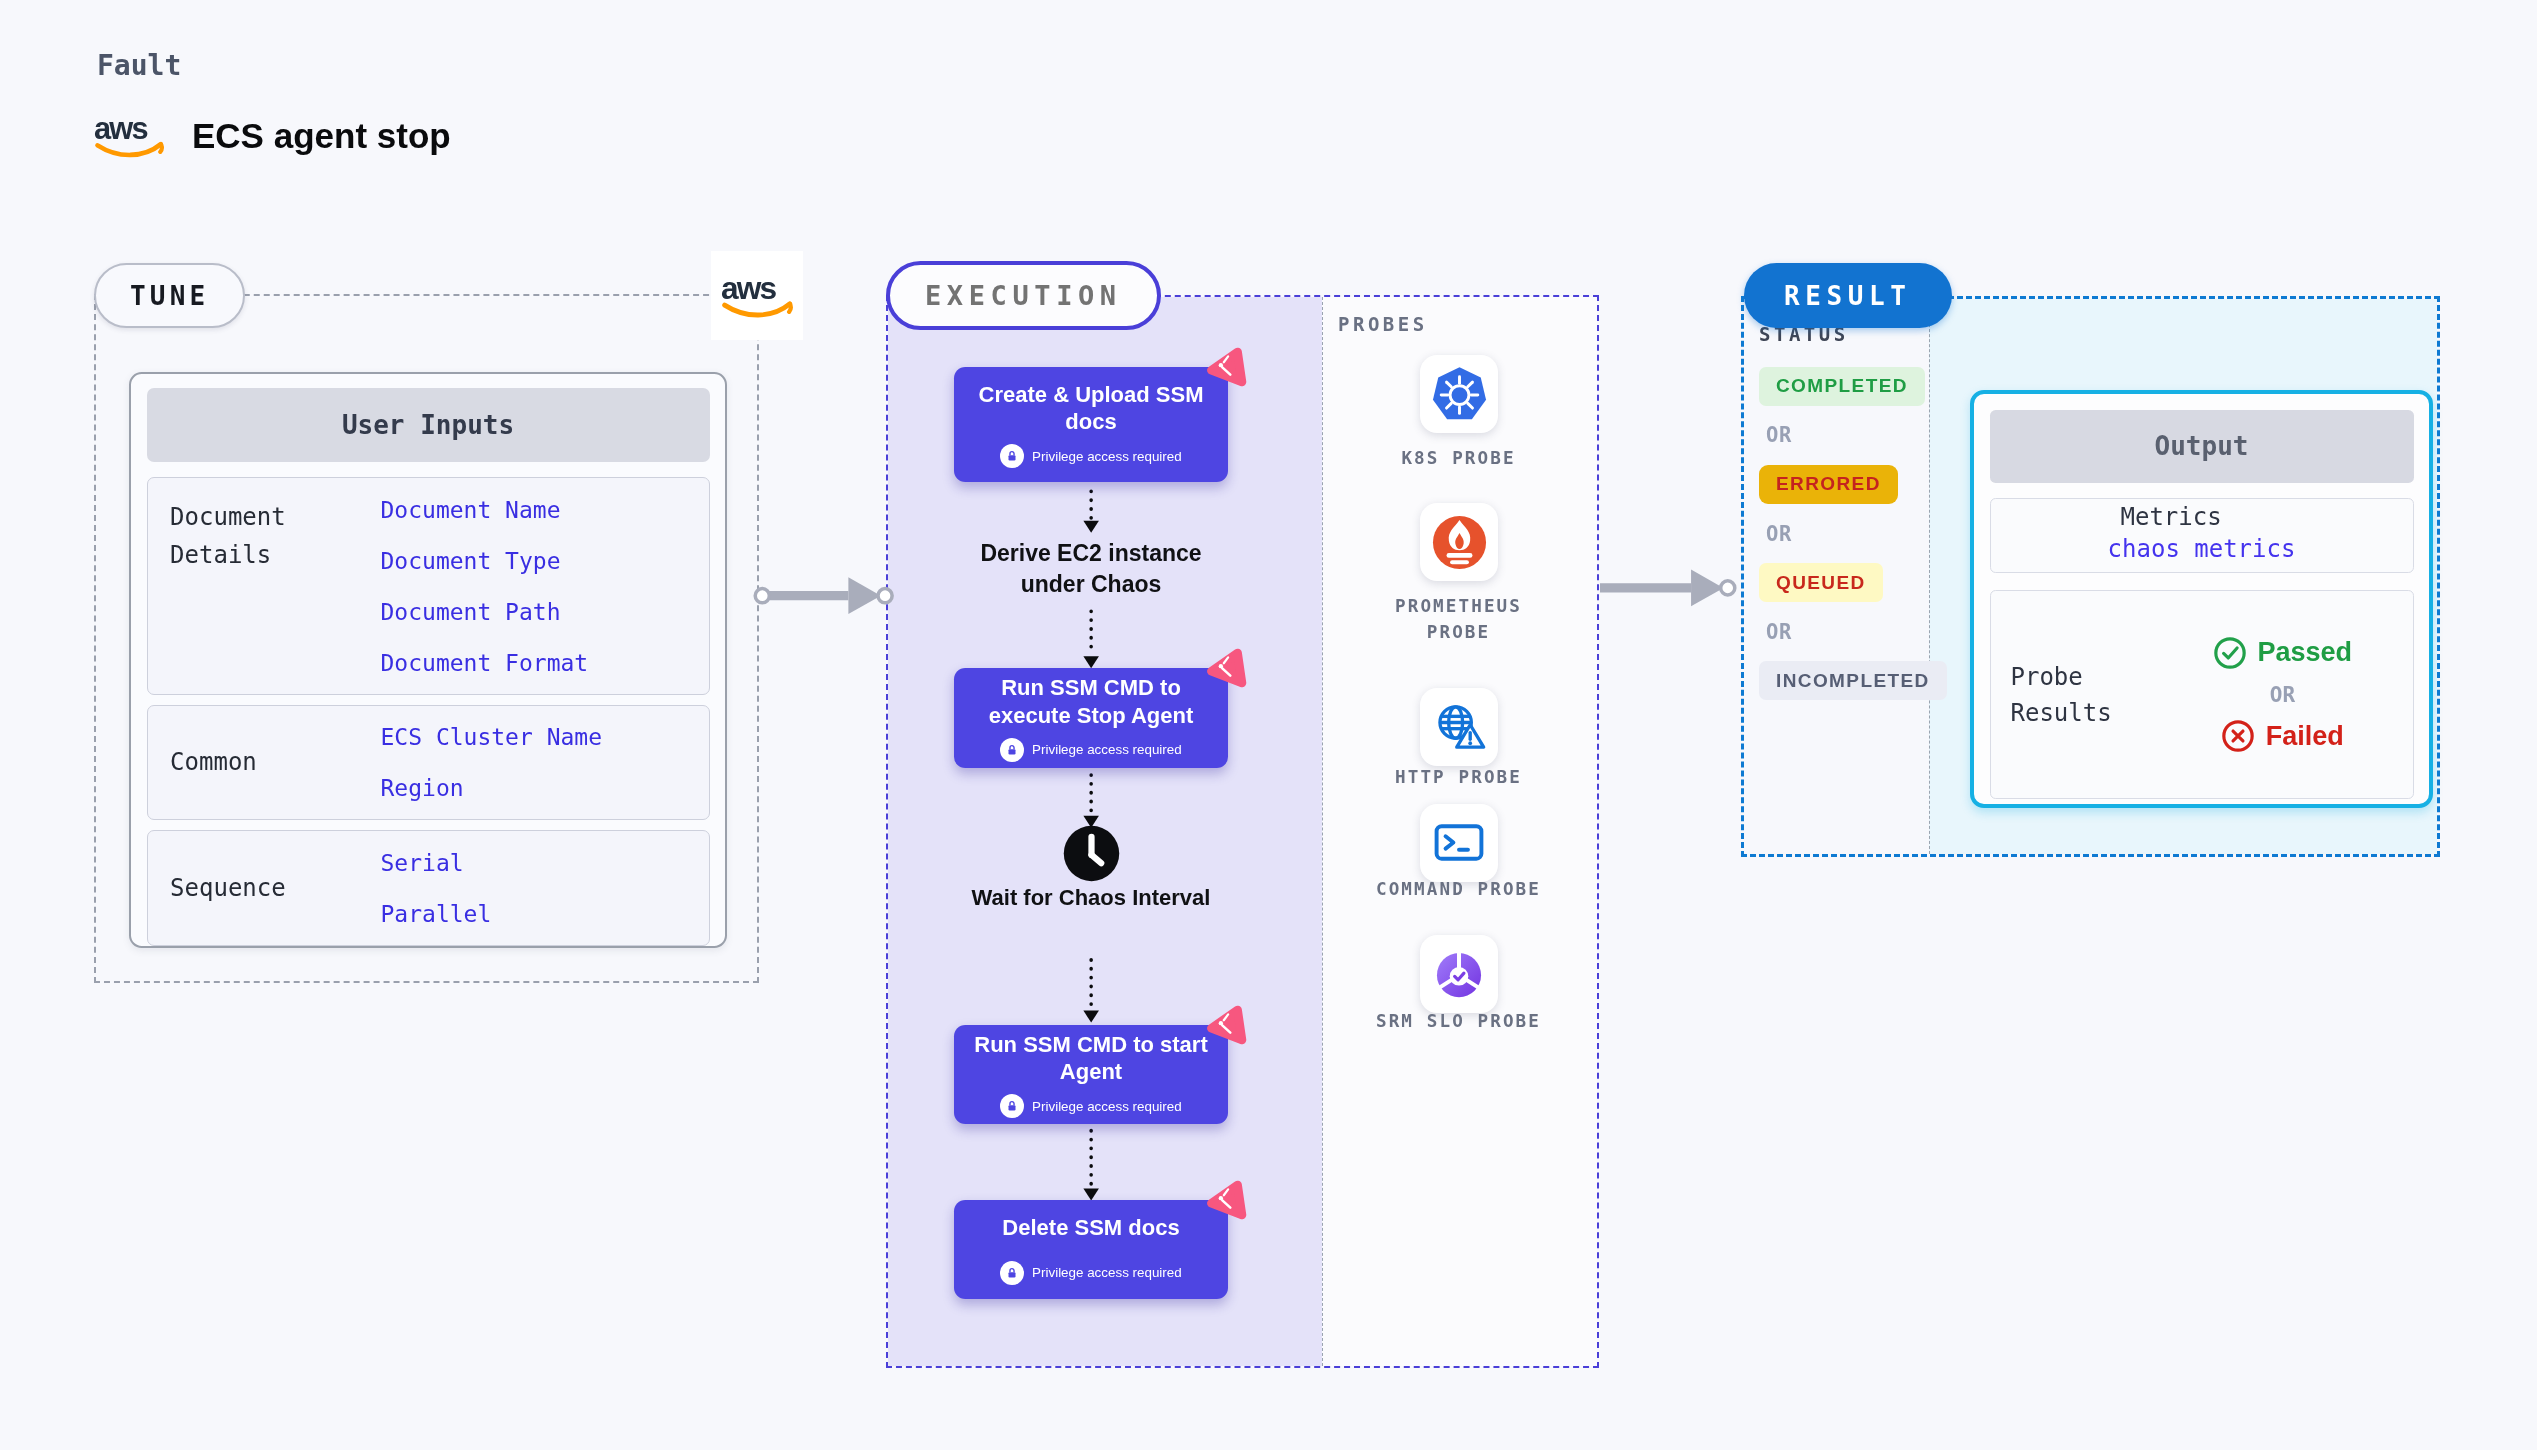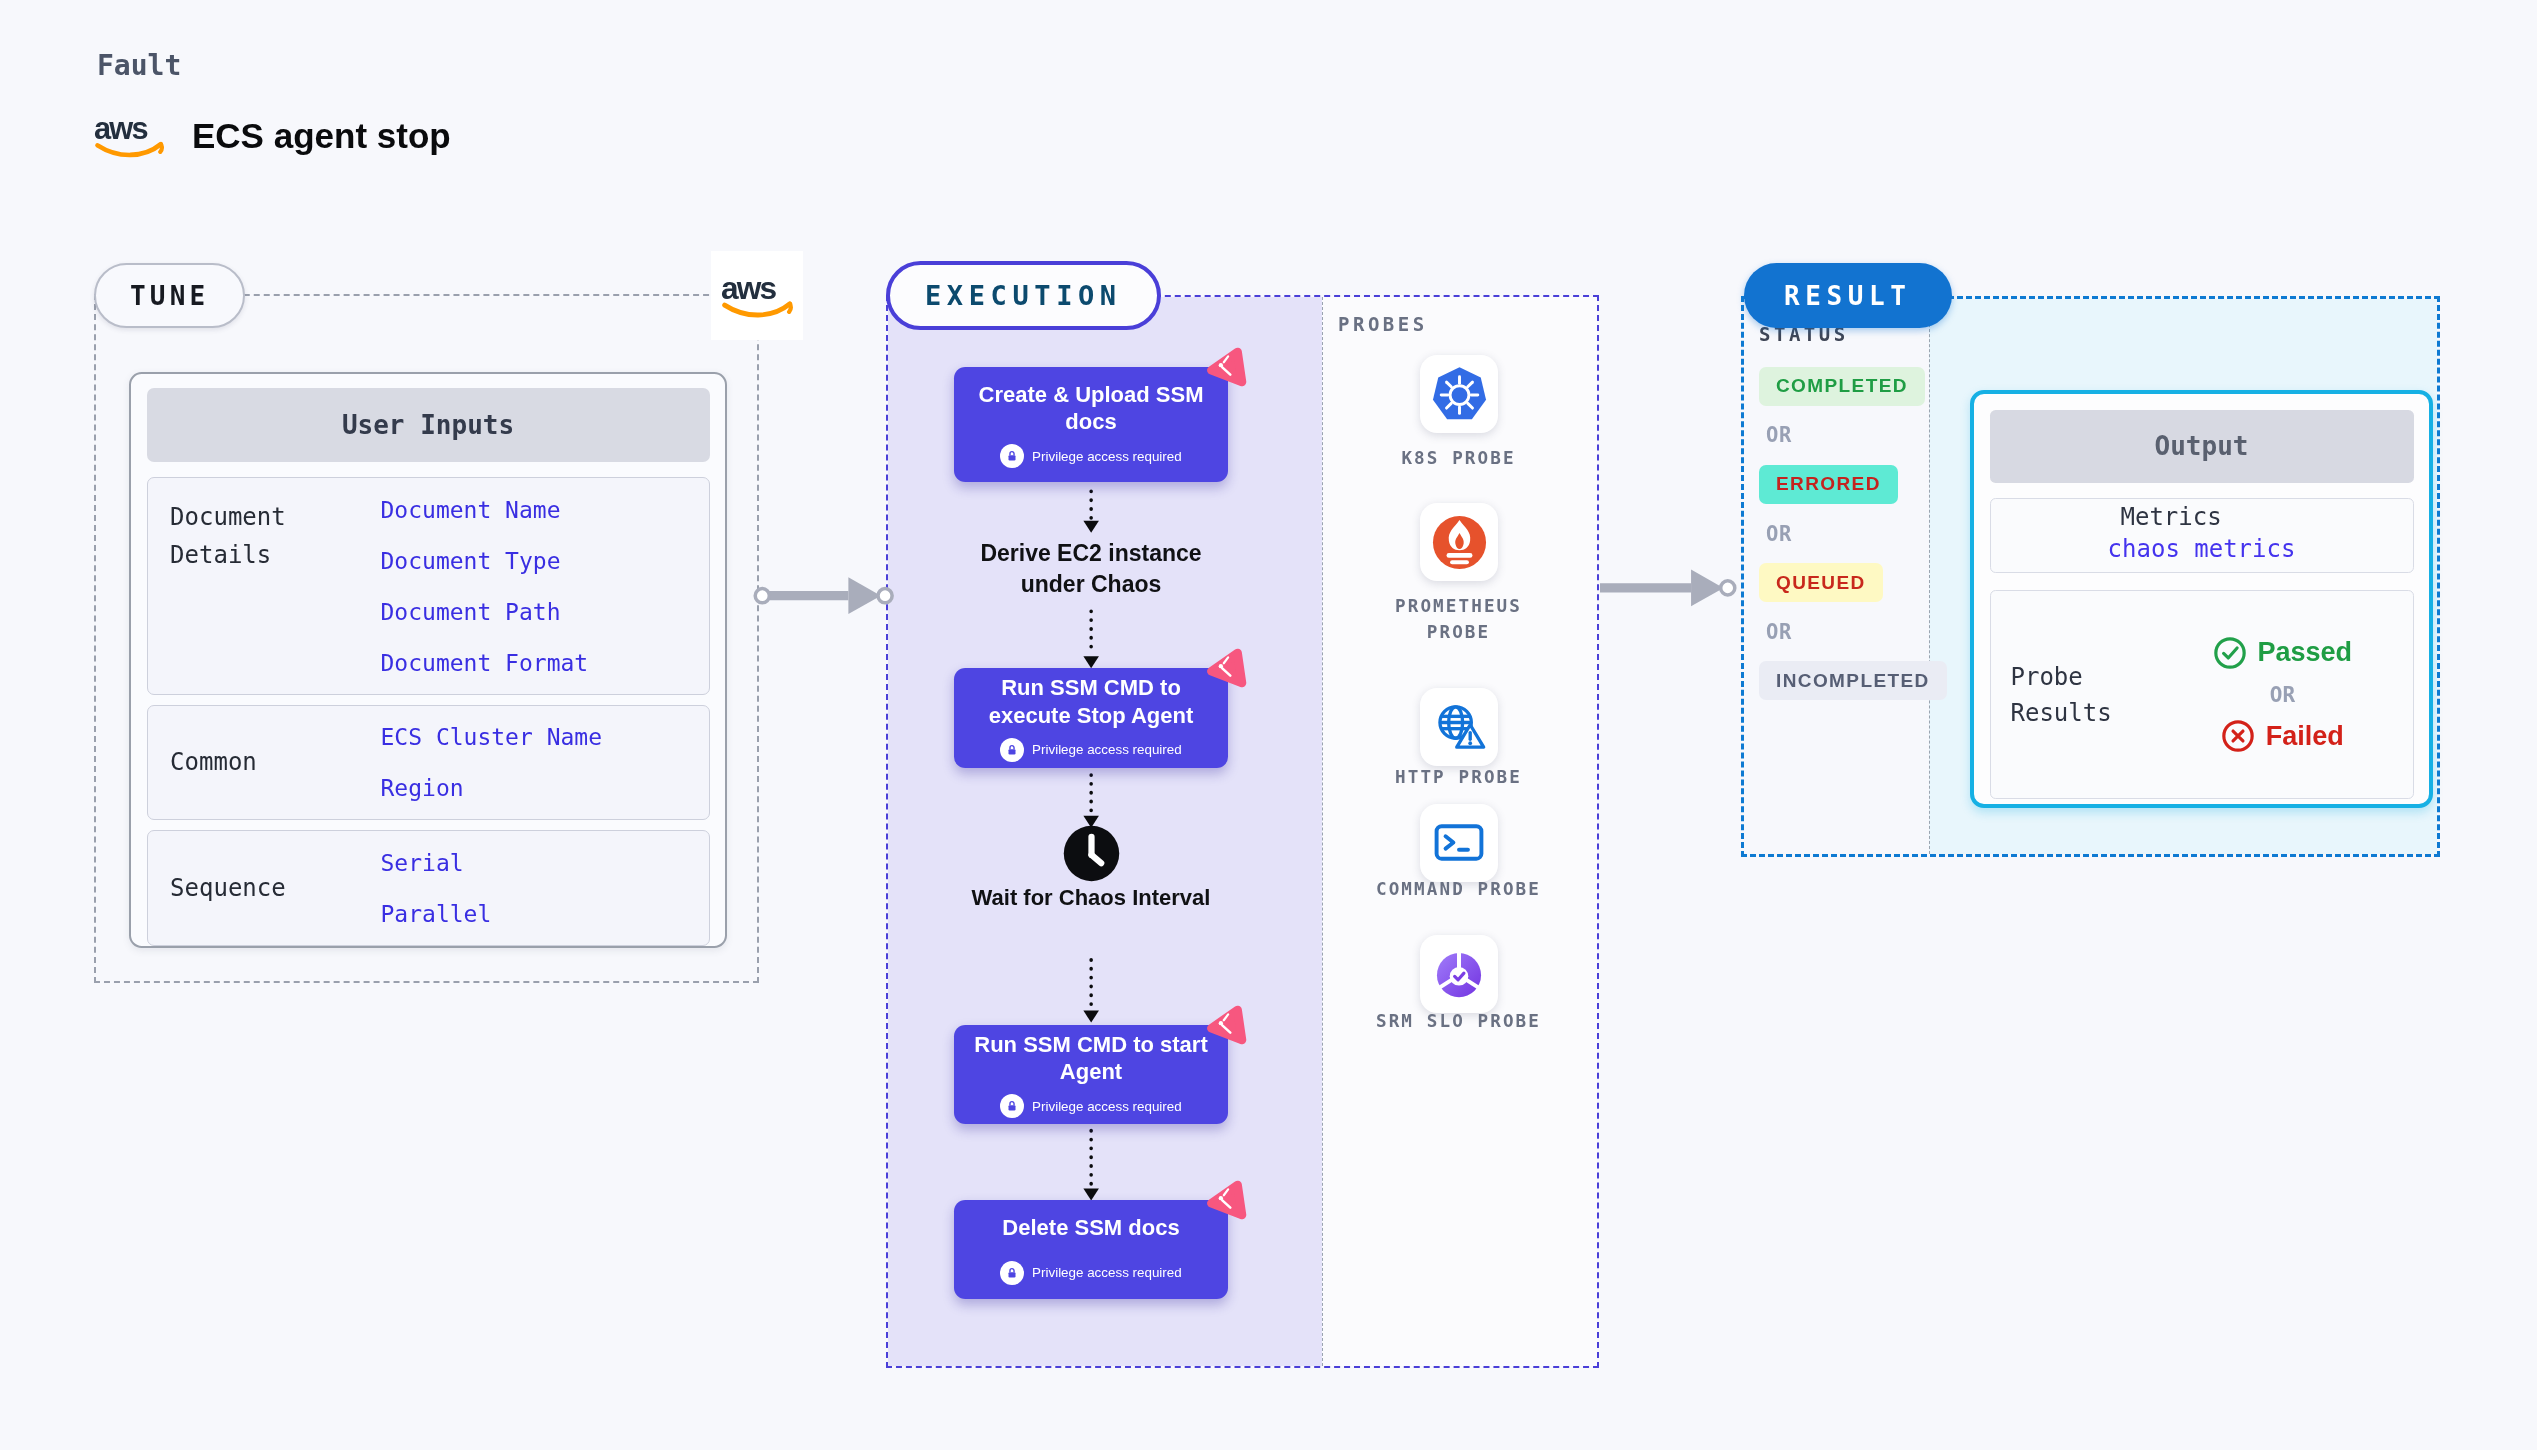--- a/index.html
+++ b/index.html
@@ -14,21 +14,21 @@
   .brand-svg { position:absolute; left:94px; top:113px; }
   .page-title { position:absolute; left:192px; top:116px; font-size:35px; font-weight:bold; color:#0a0b0d; }
 
   
   .pill { position:absolute; display:flex; align-items:center; justify-content:center;
           border-radius:42px; font-family:"DejaVu Sans Mono",monospace; font-weight:bold; }
   .tune-pill { left:94px; top:263px; height:65px; padding:14px 34px; background:#f8f9fd;
                border:2.8px solid #b9bdc9; font-size:26px; letter-spacing:4.2px; color:#171a21;
                box-shadow:0 2.1px 5.6px rgba(60,60,90,.12); z-index:6; }
   .exec-pill { left:886px; top:261px; height:69px; padding:0 35px; background:#fcfcfe;
-               border:4.2px solid #4a3fd8; font-size:27px; letter-spacing:5.6px; color:#0c4a6e; z-index:6; }
+               border:4.2px solid #4a3fd8; font-size:27px; letter-spacing:5.6px; color:#737373; z-index:6; }
   .result-pill { left:1744px; top:263px; height:65px; padding:0 40px; background:#1273d0;
                  font-size:26px; letter-spacing:5.6px; color:#ffffff;
                  box-shadow:0 2.8px 7px rgba(18,115,208,.35); z-index:6; }
 
   
   .tune-box { position:absolute; left:94px; top:294px; width:665px; height:689px;
               border:2.1px dashed #9aa0ad; z-index:1; }
   .aws-corner { position:absolute; left:711px; top:251px; width:92px; height:89px; background:#ffffff;
                 display:flex; align-items:center; justify-content:center; z-index:6; }
   .user-inputs { position:absolute; left:129px; top:372px; width:598px; height:576px;
@@ -79,21 +79,21 @@
   .result-box { position:absolute; left:1741px; top:296px; width:699px; height:561px;
                 border:3.5px dashed #0e7ad2; z-index:1; }
   .result-cyan { position:absolute; left:185px; top:0; right:0; height:100%; background:#e8f6fc;
                  border-left:1.4px dashed #9aa4b0; }
   .status-col { position:absolute; left:1759px; top:323px; width:176px; display:flex;
                 flex-direction:column; align-items:flex-start; gap:17.6px; z-index:4; }
   .status-title { font-family:"DejaVu Sans Mono",monospace; font-weight:bold; font-size:19px;
                   letter-spacing:3.5px; color:#3f4656; margin-bottom:4.2px; }
   .badge { padding:8.5px 17px; border-radius:7px; font-weight:bold; font-size:19px; letter-spacing:1.4px; }
   .badge.completed { background:#def3de; color:#1f9d44; }
-  .badge.errored { background:#5eead4; color:#c4231f; }
+  .badge.errored { background:#eab308; color:#c4231f;border-radius:9px; }
   .badge.queued { background:#fef9c3; color:#c8281c; }
   .badge.incompleted { background:#eaecf4; color:#565e74; }
   .or { font-family:"DejaVu Sans Mono",monospace; font-weight:bold; font-size:20.5px;
         color:#98a0b4; margin-left:7px; letter-spacing:0.7px; }
 
   .output-box { position:absolute; left:1970px; top:390px; width:463px; height:418px;
                 background:#fdfdfe; border:4.2px solid #16b0e4; border-radius:14px; z-index:4;
                 box-shadow:0 4.2px 10px rgba(22,176,228,.25); }
   .out-header { margin:15.5px; height:73px; background:#d7d9e2; border-radius:5.6px;
                 display:flex; align-items:center; justify-content:center;

